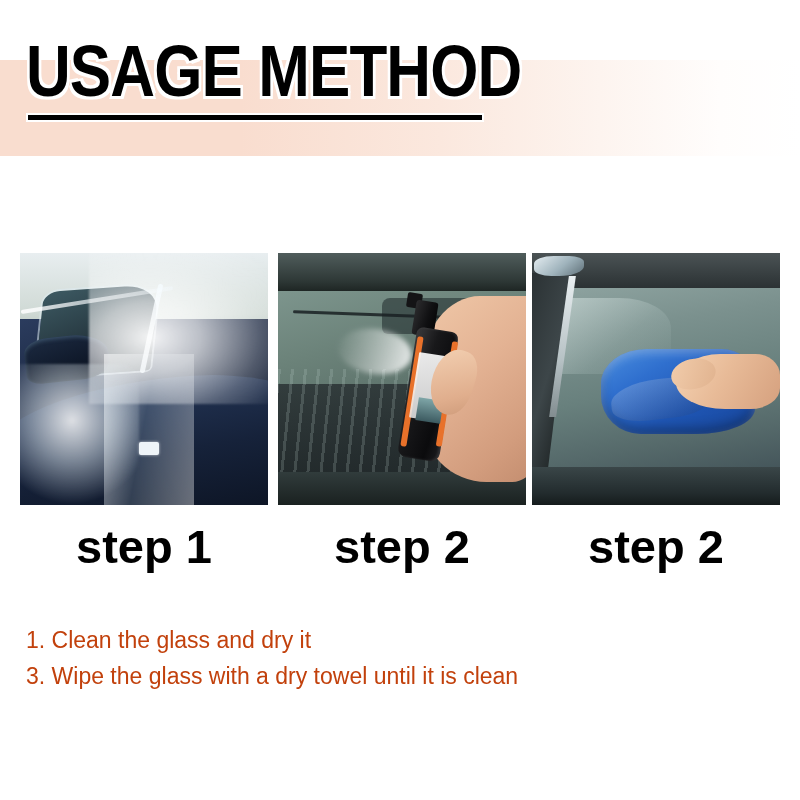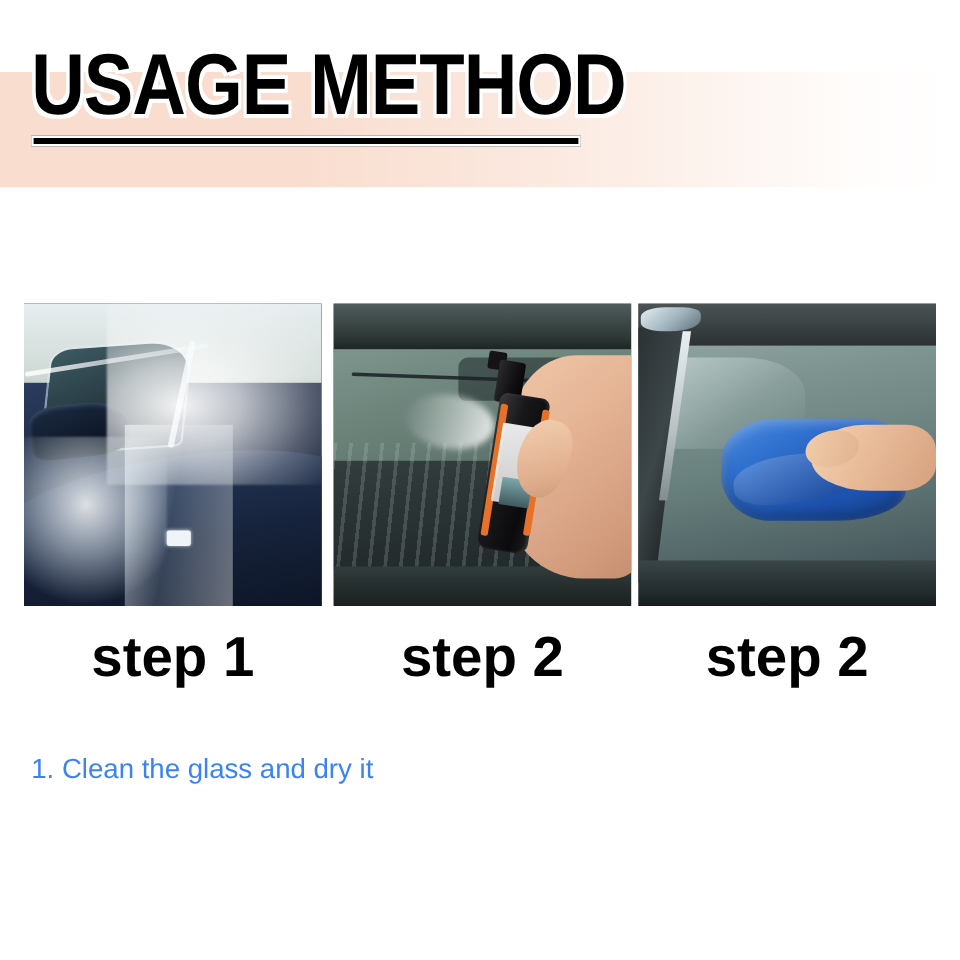--- a/index.html
+++ b/index.html
@@ -318,21 +318,21 @@
 
   
   #instructions {
     position: absolute;
     left: 26px;
     top: 622px;
     width: 748px;
     font-family: "Liberation Sans Narrow", "Liberation Sans", sans-serif;
     font-size: 23px;
     line-height: 36px;
-    color: #3b82f6;
+    color: #c2410c;
     font-weight: normal;
   }
   .instruction-line { white-space: pre-wrap; }
 </style>
 </head>
 <body>
 
 <div id="header">
   <div id="header-band"></div>
   <div id="page-title">USAGE METHOD</div>
@@ -392,13 +392,14 @@
     <div class="p3-fingers"></div>
   </div>
 </div>
 
 <div class="step-label" id="step-label-1">step 1</div>
 <div class="step-label" id="step-label-2">step 2</div>
 <div class="step-label" id="step-label-3">step 2</div>
 
 <div id="instructions">
   <div class="instruction-line">1. Clean the glass and dry it</div>
+  <div class="instruction-line">3. Wipe the glass with a dry towel until it is clean</div>
 </div>
 
 </body></html>

